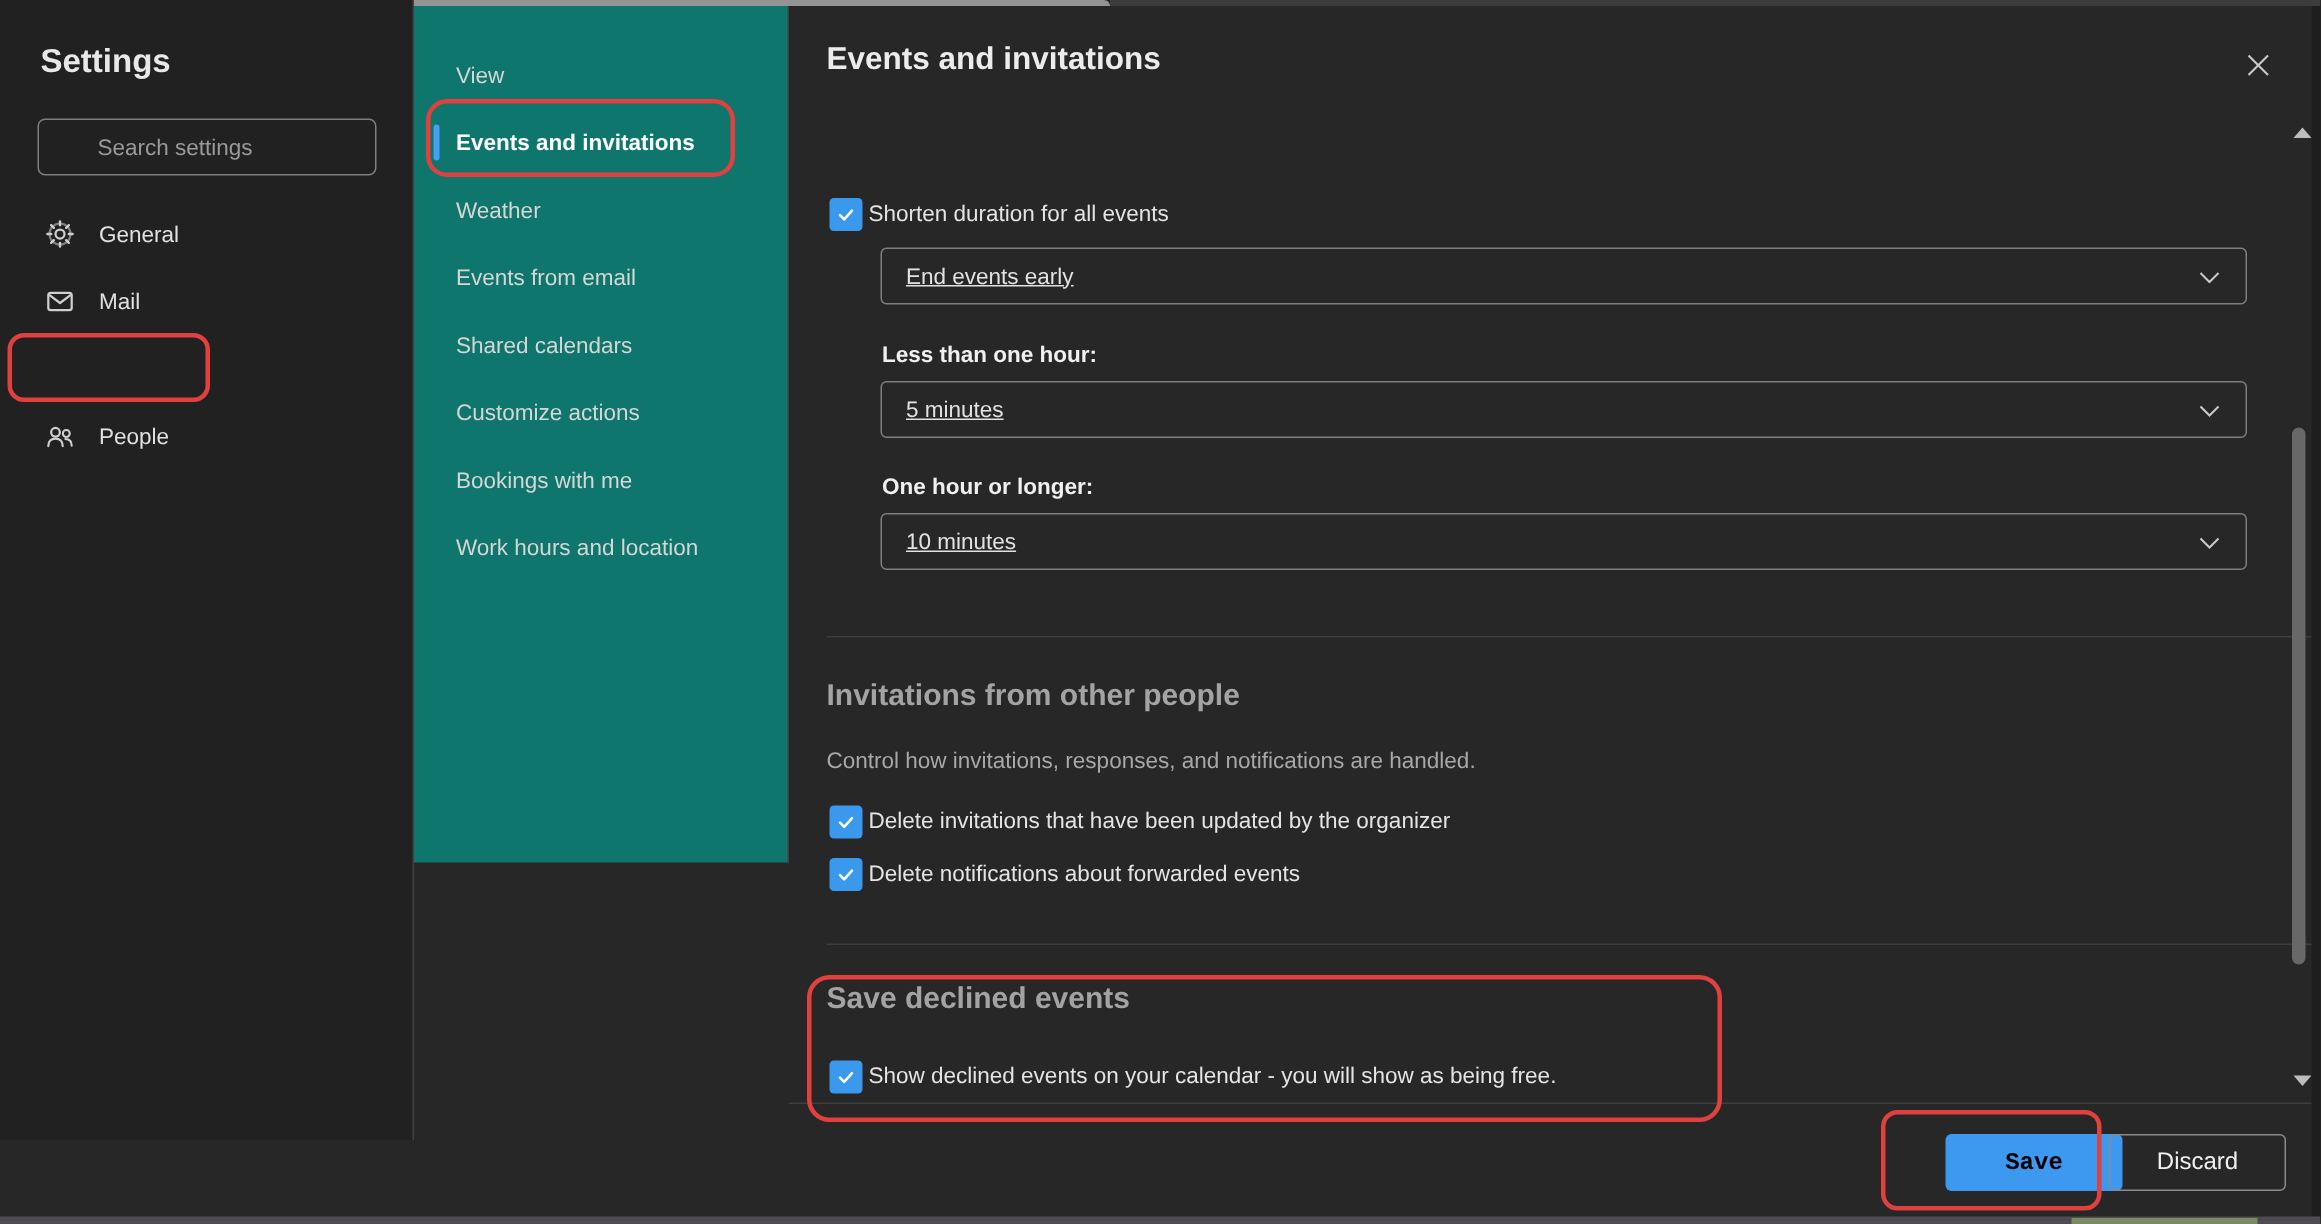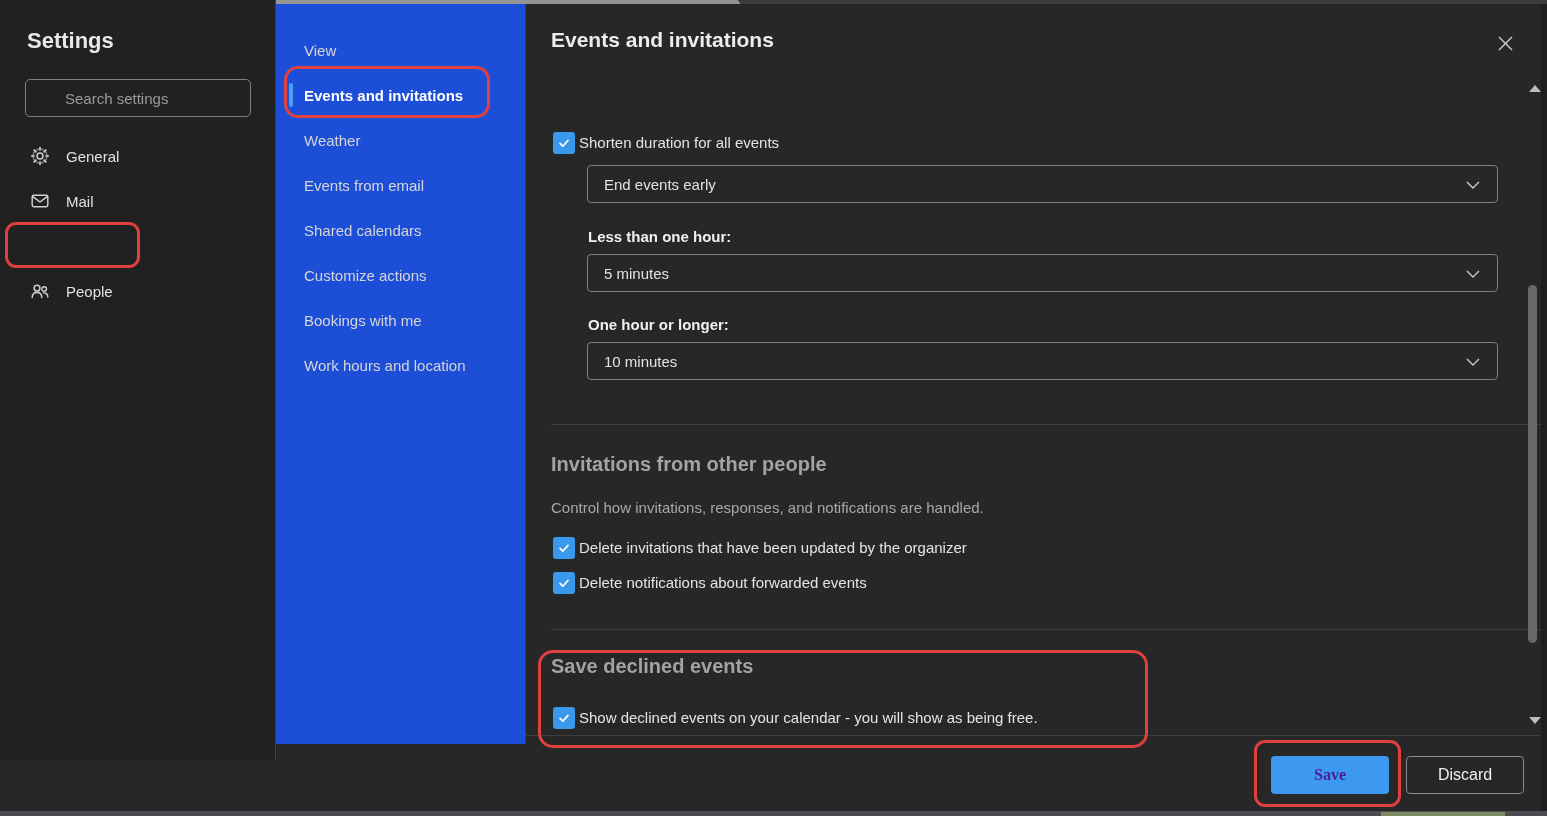--- a/index.html
+++ b/index.html
@@ -3,21 +3,21 @@
 <meta charset="utf-8">
 <style>
   * { margin:0; padding:0; box-sizing:border-box; }
   html,body { width:1547px; height:816px; overflow:hidden; background:#272727;
     font-family:"Liberation Sans", sans-serif; }
   .abs { position:absolute; }
   #stage { position:relative; width:1547px; height:816px; background:#272727; }
 
   
   #sidebar { left:0; top:0; width:276px; height:760px; background:#212121; border-right:1px solid #404040; }
-  #subnav  { left:276px; top:0; width:250px; height:744px; background:#1d4ed8; border-right:1px solid #404040; }
+  #subnav  { left:276px; top:0; width:250px; height:575px; background:#0f766e; border-right:1px solid #404040; }
   #main    { left:526px; top:0; width:1021px; height:816px; background:#272727; }
 
   
   #topstrip-light { left:276px; top:0; width:464px; height:4px; background:#949494; border-radius:0 4px 0 0; }
   #topstrip-dark  { left:740px; top:0; width:807px; height:4px; background:#3c3c3c; }
   #right-edge { left:1541px; top:4px; width:6px; height:807px; background:#1e1e1e; }
   #bottom-strip { left:0; top:811px; width:1547px; height:5px; background:#4f4b53; }
   #bottom-strip-green { left:1381px; top:812px; width:124px; height:4px; background:#7b8c63; }
 
   
@@ -44,37 +44,37 @@
   .close-btn { left:963px; top:27px; width:32px; height:32px; display:flex; align-items:center;
     justify-content:center; cursor:pointer; }
 
   .clipwrap { left:0; top:68px; width:996px; height:36px; overflow:hidden; }
   .cutdrop { position:absolute; left:31px; top:-2px; width:942px; height:31px;
     border:1px solid #7f7f7f; border-top:none; border-radius:0 0 4px 4px; }
   .cutdrop span { position:absolute; left:12px; top:-3px; font-size:15px; line-height:18px; color:#d8d8d8; }
 
   .dropdown { width:911px; height:38px; border:1px solid #7f7f7f; border-radius:4px;
     display:flex; align-items:center; padding:0 16px; cursor:pointer; }
-  .dropdown .val { font-size:15px; color:#e2e2e2; }
+  .dropdown .val { font-size:15px; color:#e2e2e2;text-decoration:underline; }
   .dropdown .chev { position:absolute; right:17px; top:15px; }
 
   .field-label { font-size:15px; font-weight:bold; color:#f0f0f0; }
   .section-head { font-size:20px; font-weight:bold; color:#a3a3a3; }
   .section-desc { font-size:15px; color:#a8a8a8; }
 
   .chkrow { display:flex; align-items:flex-start; cursor:pointer; }
   .chk { width:22px; height:22px; border-radius:3px; background:#3b99ed; flex:0 0 22px;
     display:flex; align-items:center; justify-content:center; }
   .chkrow .txt { margin-left:4px; font-size:15px; color:#e4e4e4; line-height:22px; }
 
   .divider { height:1px; background:#3d3d3d; }
 
-  .save-btn { left:745px; top:756px; width:118px; height:38px; background:#3d99f0; border:none;
-    border-radius:4px; color:#4c1d95; font-size:16px; font-weight:bold; cursor:pointer;
-    font-family:Liberation Serif, serif; }
+  .save-btn { left:771px; top:756px; width:118px; height:38px; background:#3d99f0; border:none;
+    border-radius:4px; color:#000000; font-size:16px; font-weight:bold; cursor:pointer;
+    font-family:Liberation Mono, monospace; }
   .discard-btn { left:880px; top:756px; width:118px; height:38px; background:transparent;
     border:1px solid #8a8a8a; border-radius:4px; color:#f0f0f0; font-size:16px; cursor:pointer;
     font-family:"Liberation Sans", sans-serif; }
 
   
   .sb-arrow-up { left:1003px; top:85px; width:0; height:0; border-left:6px solid transparent;
     border-right:6px solid transparent; border-bottom:7px solid #bdbdbd; cursor:pointer; }
   .sb-thumb { left:1002px; top:285px; width:9px; height:358px; border-radius:5px; background:#686868; cursor:pointer; }
   .sb-arrow-down { left:1003px; top:717px; width:0; height:0; border-left:6px solid transparent;
     border-right:6px solid transparent; border-top:7px solid #bdbdbd; cursor:pointer; }

